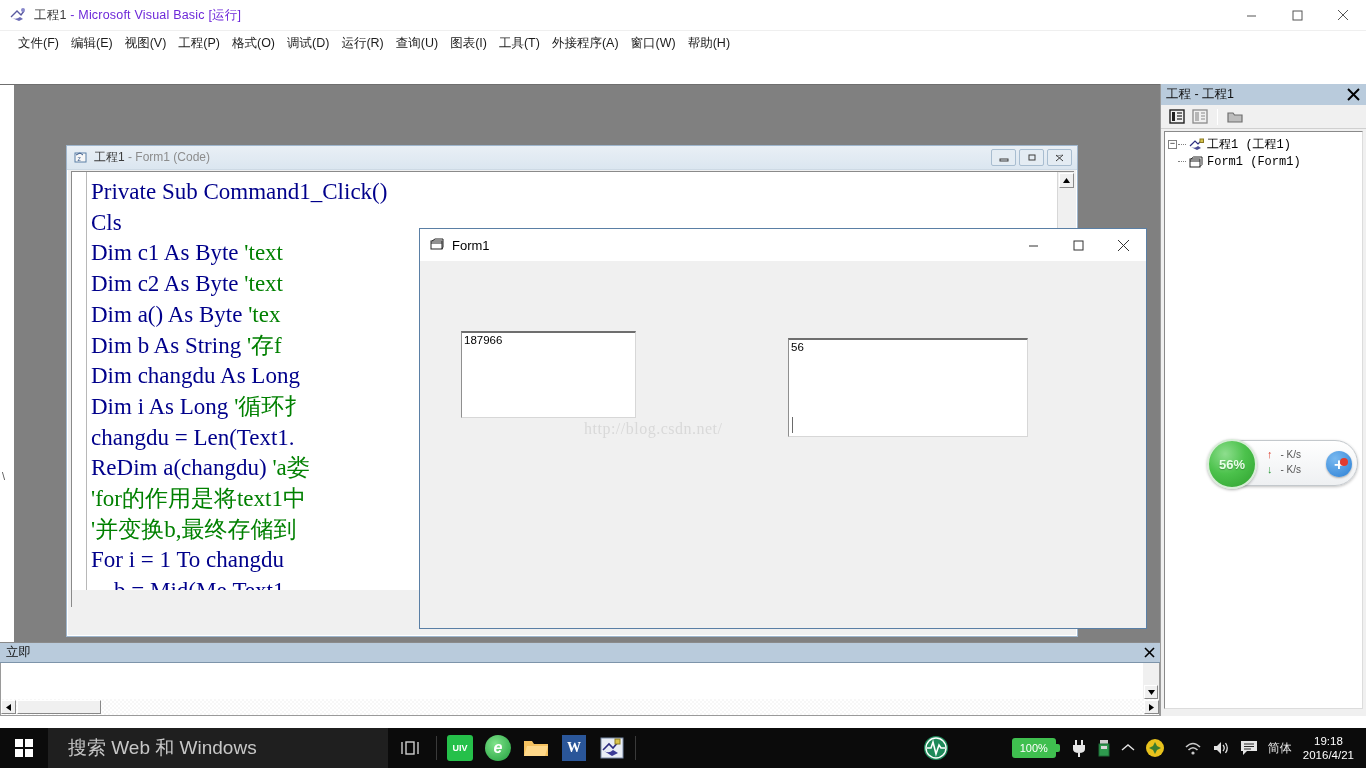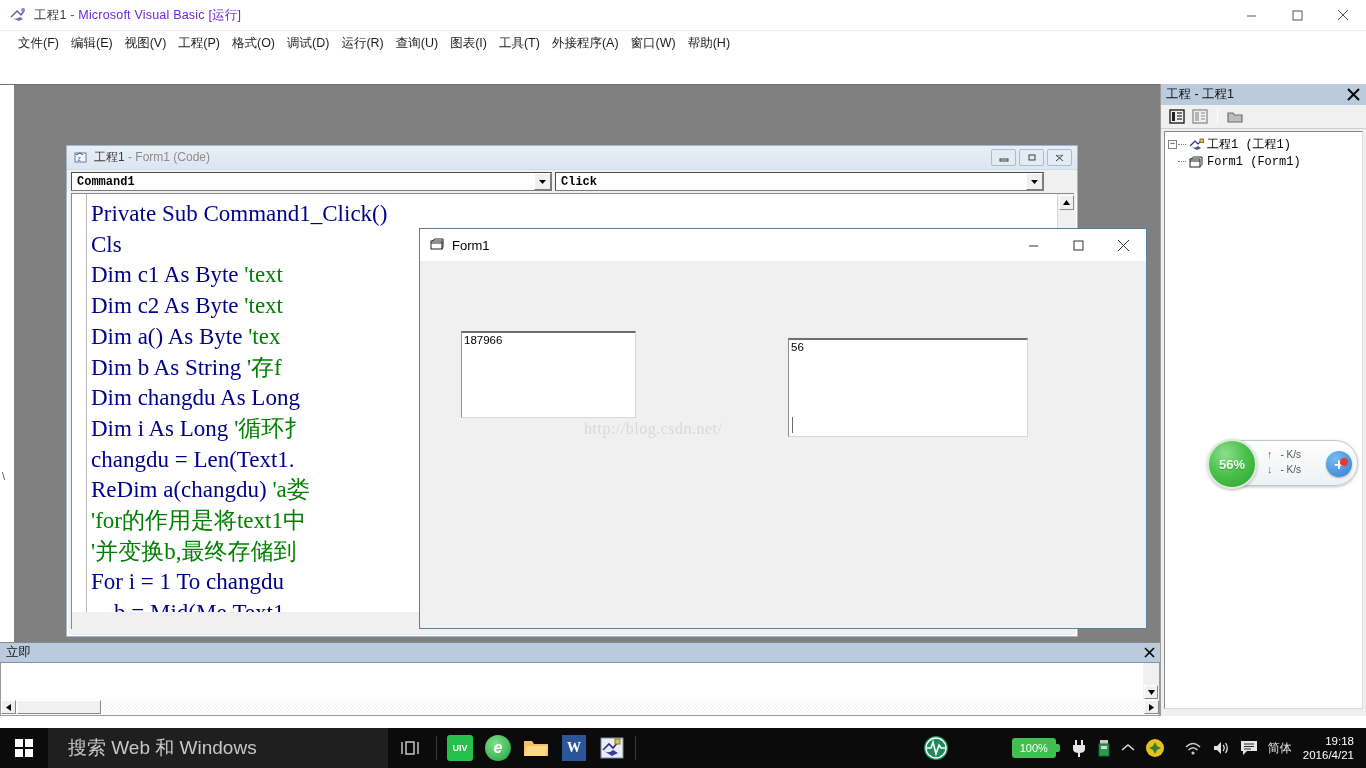--- a/index.html
+++ b/index.html
@@ -261,21 +261,21 @@
   .tb-search {
     width:340px; height:40px; background:#1f1f1f; display:flex; align-items:center;
     padding-left:20px; color:#c7c7c7; font-size:19px;
   }
   .tb-taskview { width:44px; height:40px; display:flex; align-items:center; justify-content:center; }
   .tb-divider { width:1px; height:24px; background:#3a3a3a; margin:0 4px; }
   .tb-app { width:38px; height:56px; display:flex; align-items:center; justify-content:center; position:relative; }
   .tb-app.active::after { content:''; position:absolute; bottom:0; left:4px; right:4px; height:2px; background:#3aa0ff; }
   .tray { margin-left:auto; display:flex; align-items:center; height:40px; padding-right:2px; }
   .tray-item { height:52px; display:flex; align-items:center; justify-content:center; padding:0 5px; color:#e6e6e6; font-size:12px;}
-  .tray-clock { text-align:right; line-height:14px; font-size:11.5px; color:#fff; padding:0 10px 0 6px; }
+  .tray-clock { text-align:center; line-height:14px; font-size:11.5px; color:#fff; padding:0 10px 0 6px; }
   .battery {
     width:44px; height:20px; display:flex; align-items:center; justify-content:center;
     background:#3fbf4f; border-radius:3px; color:#fff; font-size:11px; position:relative;
   }
   .battery::after { content:''; position:absolute; right:-4px; top:6px; width:4px; height:8px; background:#3fbf4f; border-radius:0 2px 2px 0;}
 </style>
 </head>
 <body>
 
 <div id="app">
@@ -529,38 +529,20 @@
         <div class="cw-btn">
           <svg width="12" height="10" viewBox="0 0 12 10">
             <line x1="2" y1="2" x2="9" y2="8" stroke="#3d3d3d"></line>
               <line x1="9" y1="2" x2="2" y2="8" stroke="#3d3d3d"></line>
             <line x1="2" y1="3" x2="9" y2="2" stroke="#3d3d3d" opacity="0.5"></line>
           </svg>
         </div>
       </div>
     </div>
 
-    <div class="codewin-combos">
-      <div class="combo combo-left">
-        <div class="cv">Command1</div>
-        <div class="cbtn">
-          <svg width="9" height="7" viewBox="0 0 9 7">
-              <path d="M1 2 L8 2 L4.5 6 Z" fill="#000"></path>
-            </svg>
-        </div>
-      </div>
-      <div class="combo combo-right">
-        <div class="cv">Click</div>
-        <div class="cbtn">
-          <svg width="9" height="7" viewBox="0 0 9 7">
-              <path d="M1 2 L8 2 L4.5 6 Z" fill="#000"></path>
-            </svg>
-        </div>
-      </div>
-    </div>
 
     <div class="code-area">
       <div class="code-margin"></div>
       <div class="code-lines"><span>Private Sub Command1_Click()</span><span class="cmt"></span>
 <span>Cls</span><span class="cmt"></span>
 <span>Dim c1 As Byte </span><span class="cmt">'text</span>
 <span>Dim c2 As Byte </span><span class="cmt">'text</span>
 <span>Dim a() As Byte </span><span class="cmt">'tex</span>
 <span>Dim b As String </span><span class="cmt">'存f</span>
 <span>Dim changdu As Long </span><span class="cmt"></span>

